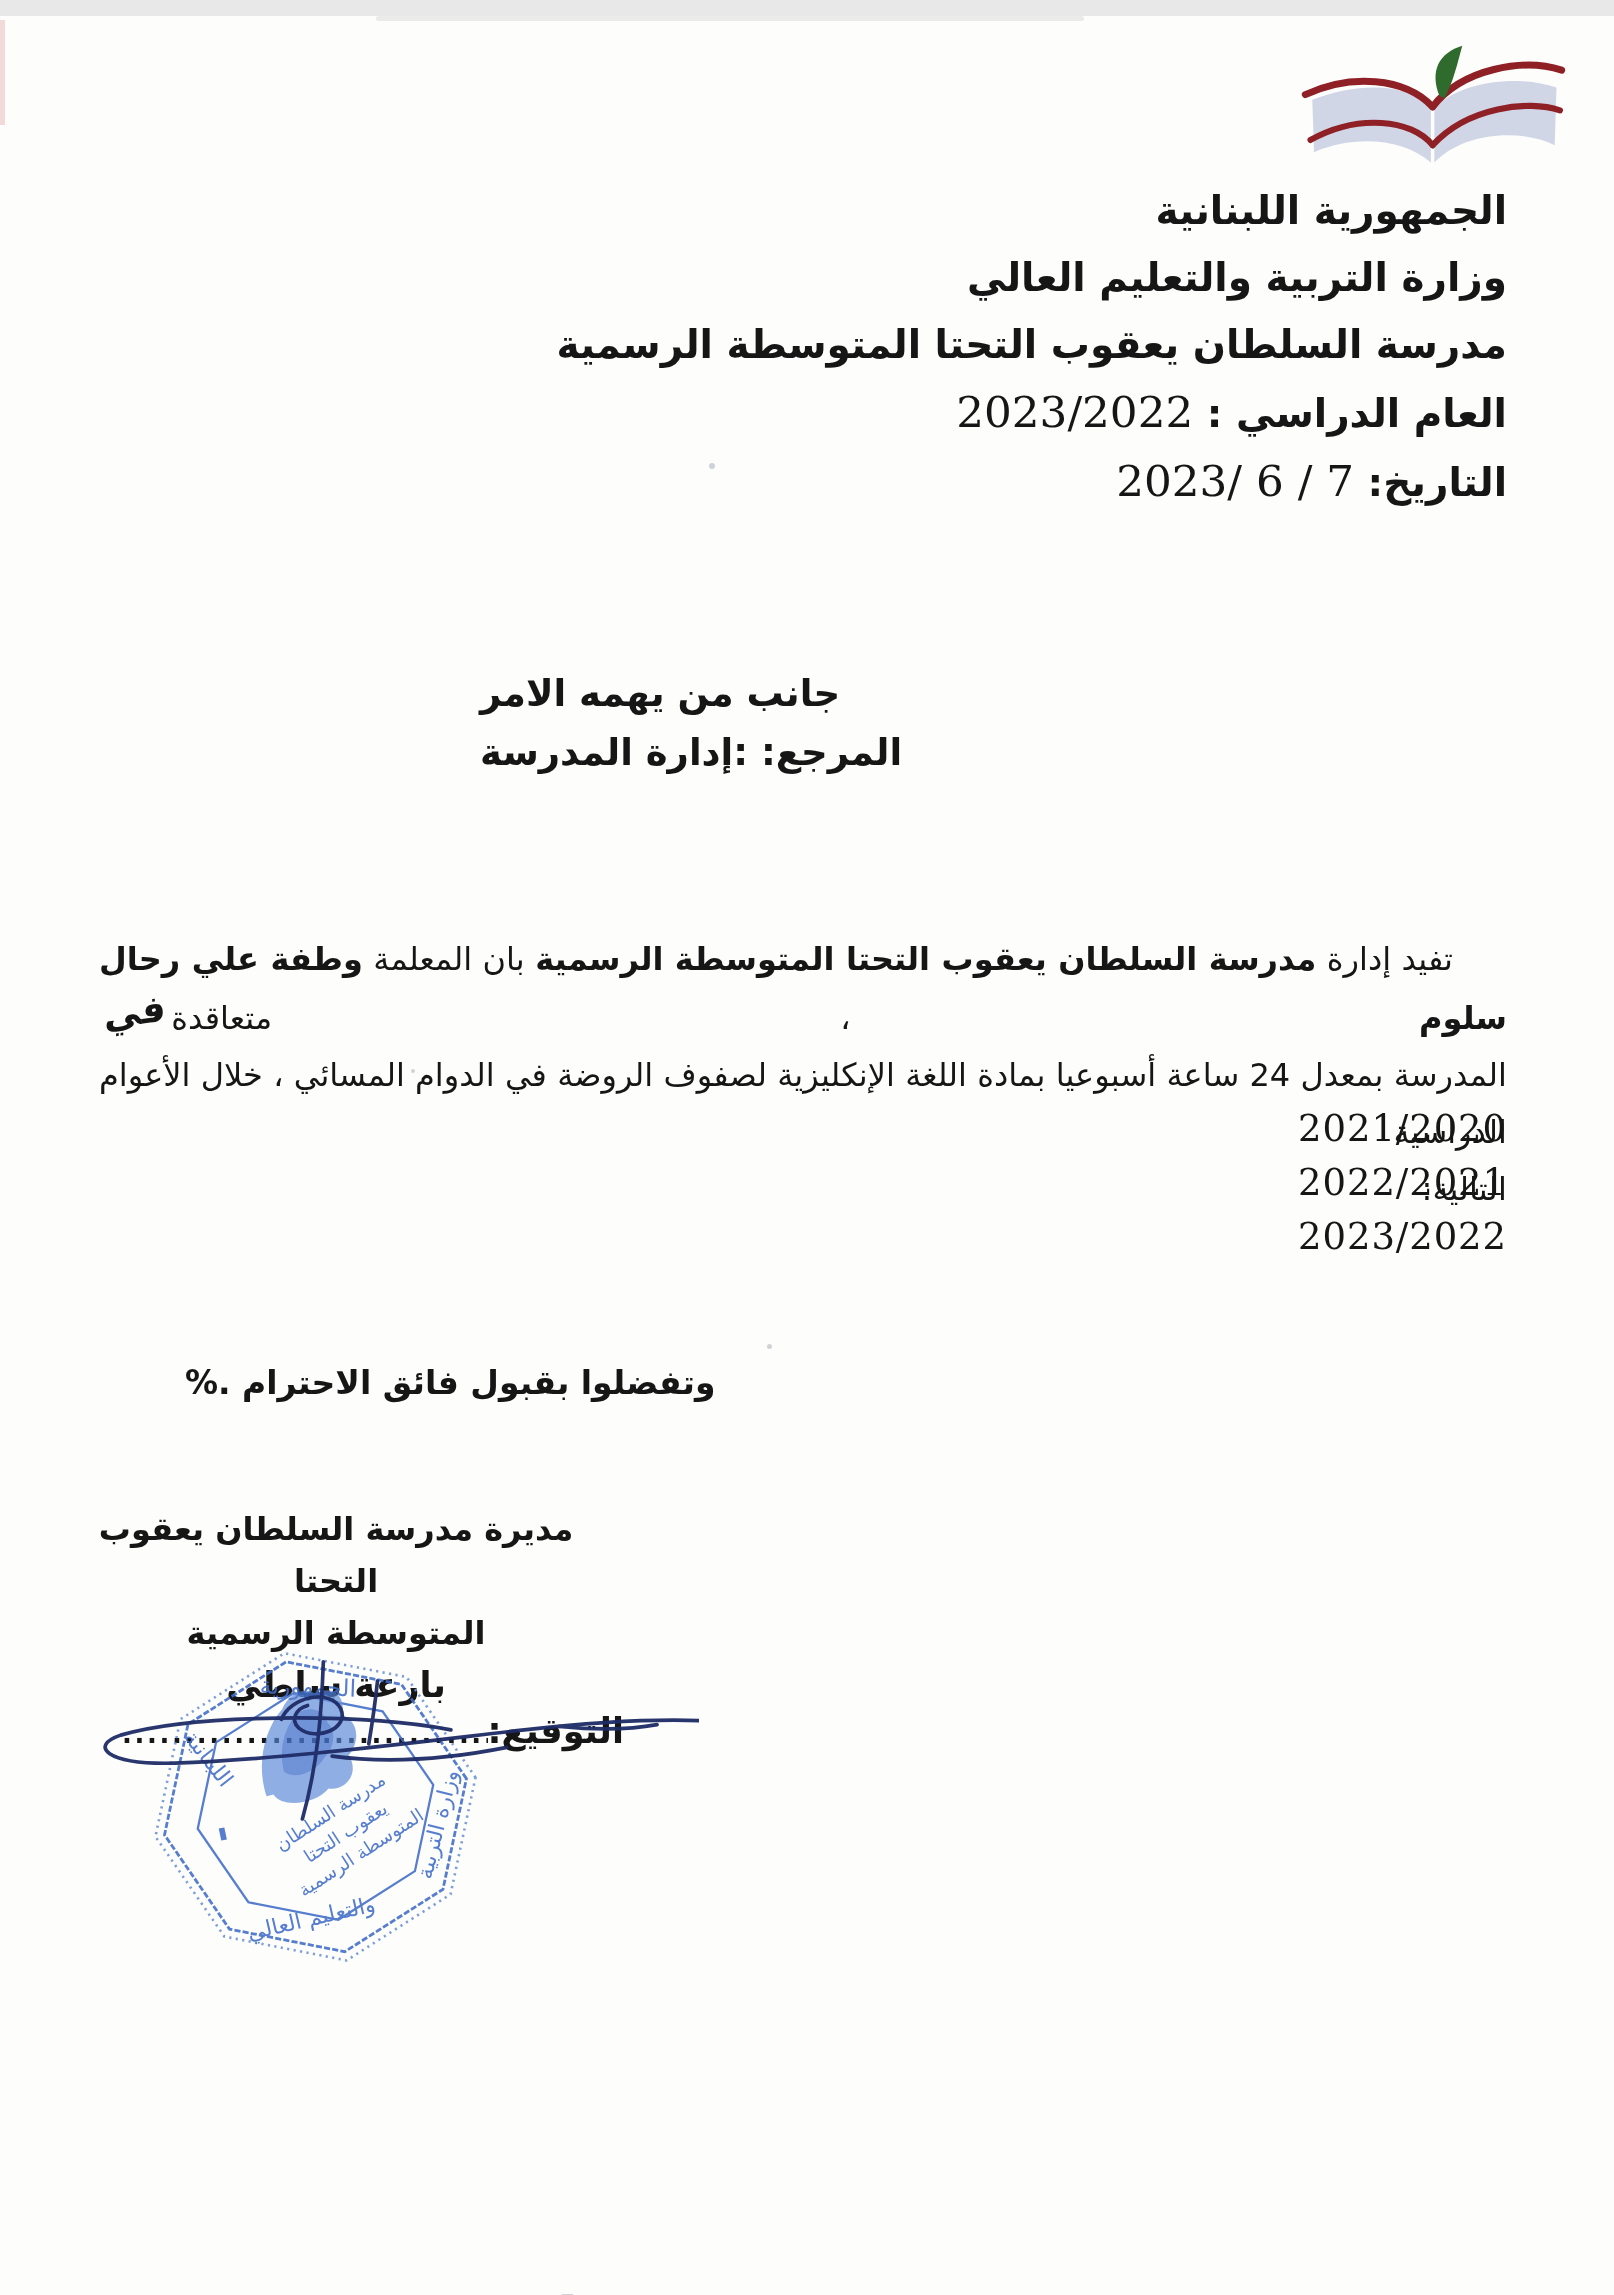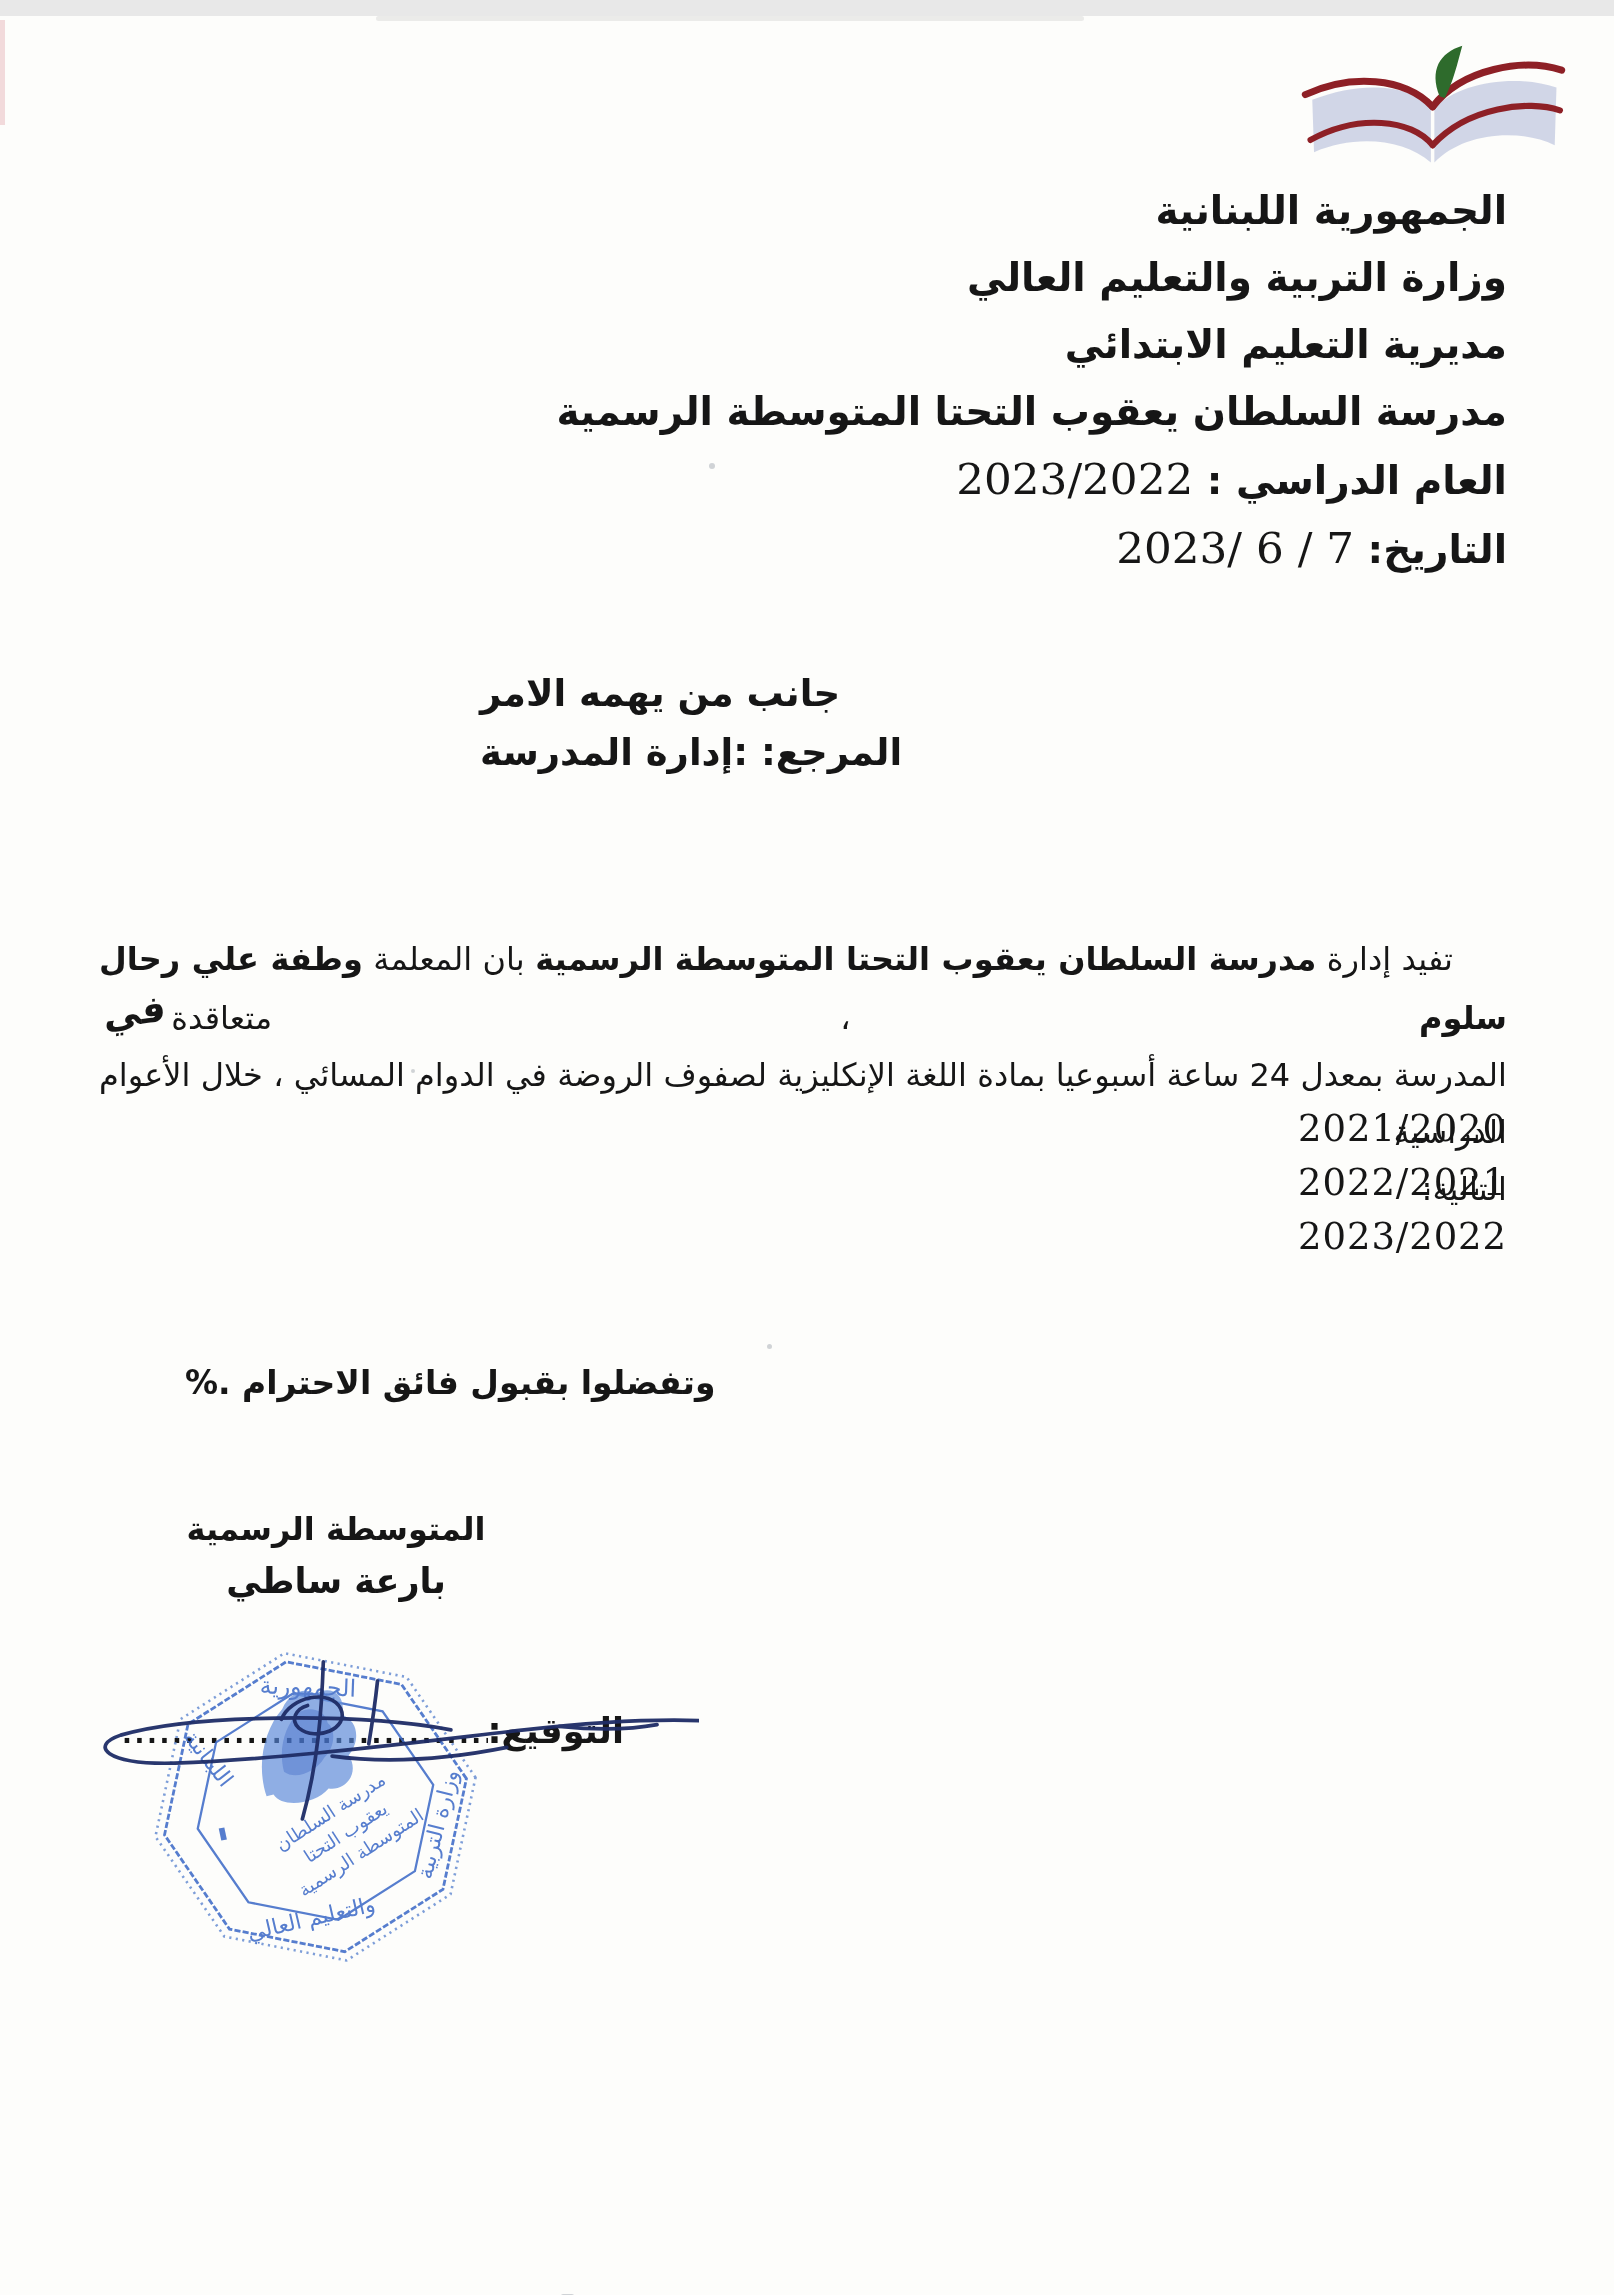--- a/index.html
+++ b/index.html
@@ -57,21 +57,20 @@
     <path d="M6,58 C58,34 120,38 152,72" fill="none" stroke="#8e2026" stroke-width="8" stroke-linecap="round"></path>
     <path d="M152,72 C186,28 256,16 300,30" fill="none" stroke="#8e2026" stroke-width="8" stroke-linecap="round"></path>
     <path d="M12,110 C66,80 128,86 152,116" fill="none" stroke="#8e2026" stroke-width="7" stroke-linecap="round"></path>
     <path d="M152,116 C192,72 262,64 298,76" fill="none" stroke="#8e2026" stroke-width="7" stroke-linecap="round"></path>
     <path d="M160,60 C148,30 160,10 186,2 C180,24 176,42 166,62 Z" fill="#2e6b2c"></path>
   </svg>
 
   <div class="hdr">
     <div>الجمهورية اللبنانية</div>
     <div>وزارة التربية والتعليم العالي</div>
-    <div>مديرية التعليم الابتدائي</div>
     <div>مدرسة السلطان يعقوب التحتا المتوسطة الرسمية</div>
     <div><span class="soft">العام الدراسي  :  </span><span class="num">2023/2022</span></div>
     <div><span class="soft">التاريخ:   </span><span class="num">7 /  6 /2023</span></div>
   </div>
 
   <div class="recip">
     <div>جانب من يهمه الامر</div>
     <div><span>المرجع:  </span><span>:إدارة المدرسة</span></div>
   </div>
 
@@ -83,20 +82,21 @@
 
   <div class="years num">
     <div>2021/2020</div>
     <div>2022/2021</div>
     <div>2023/2022</div>
   </div>
 
   <div class="closing">وتفضلوا بقبول فائق الاحترام .%</div>
 
   <div class="sigblock">
+    <div>مديرة مدرسة السلطان يعقوب التحتا</div>
     <div>المتوسطة الرسمية</div>
     <div class="name">بارعة ساطي</div>
   </div>
 
   <div class="signline">
     <span>التوقيع:</span>
       <span class="dots">....................................</span>
   </div>
 
 

